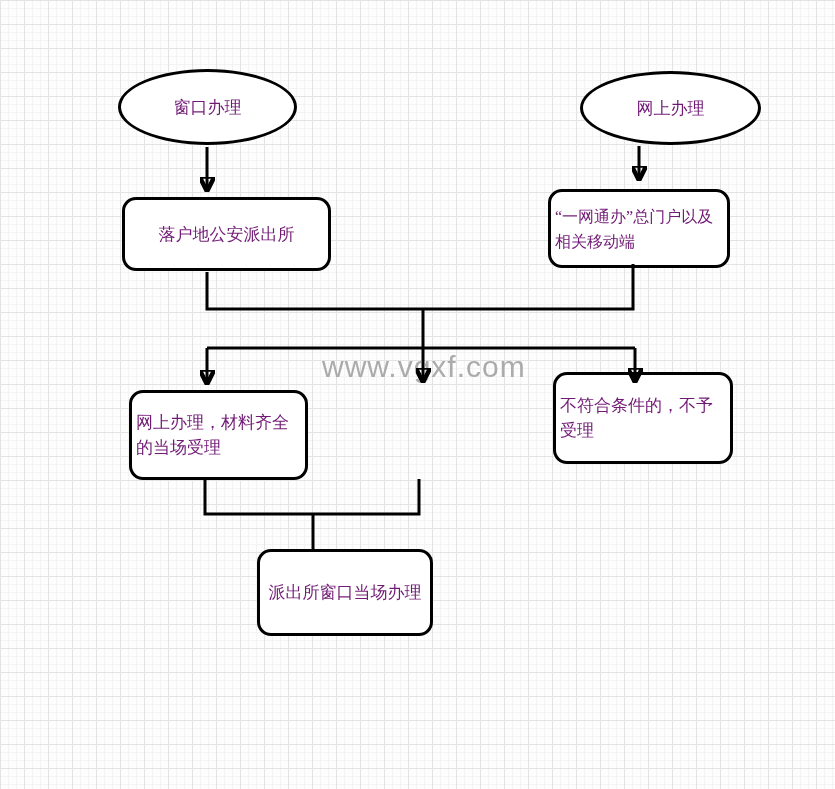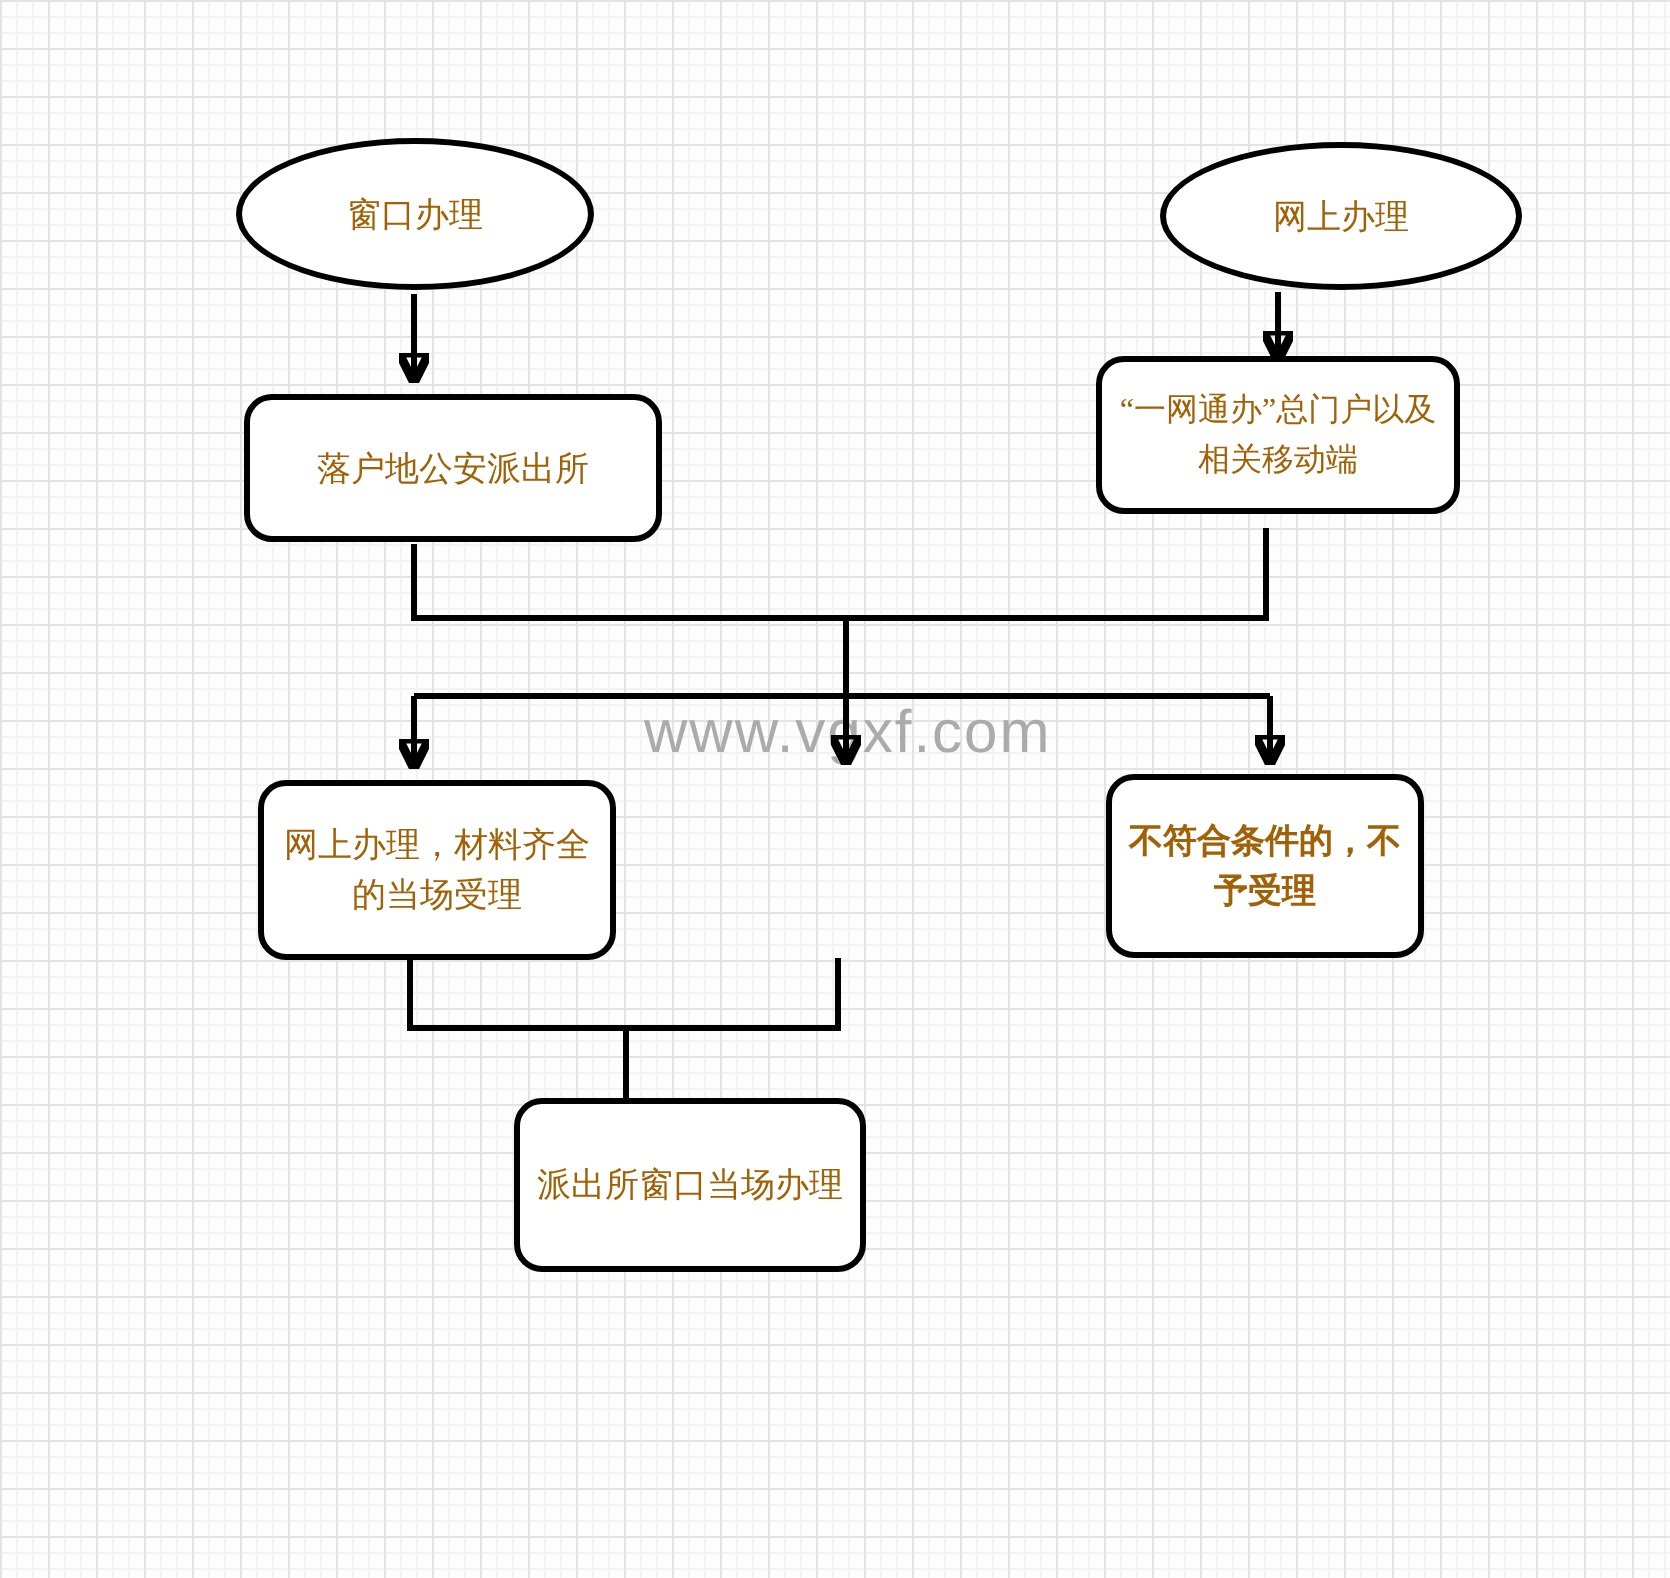--- a/index.html
+++ b/index.html
@@ -19,38 +19,37 @@
     background-size: 24px 24px, 24px 24px, 8px 8px, 8px 8px;
   }
 
   .node {
     position: absolute;
     z-index: 10;
     box-sizing: border-box;
     display: flex;
     align-items: center;
     justify-content: center;
-    text-align: center;
     background: #ffffff;
     border: 3px solid #000000;
-    color: #a16207;
+    color: #701a75;
     font-size: 17px;
     line-height: 25px;
     padding: 2px 4px;
   }
   .node.ellipse { border-radius: 50%; border-width: 3.5px; }
   .node.rrect   { border-radius: 14px; }
 
   #n-window     { left: 118px; top:  69px; width: 179px; height: 76px; }
   #n-online     { left: 580px; top:  71px; width: 181px; height: 74px; }
   #n-police     { left: 122px; top: 197px; width: 209px; height: 74px; }
-  #n-portal     { left: 548px; top: 178px; width: 182px; height: 79px; font-size: 16px; }
+  #n-portal     { left: 548px; top: 189px; width: 182px; height: 79px; font-size: 16px; }
   #n-qualified  { left: 129px; top: 390px; width: 179px; height: 90px; }
   #n-supplement { left: 336px; top: 388px; width: 178px; height: 91px; }
-  #n-rejected   { left: 553px; top: 387px; width: 159px; height: 92px; font-weight: bold; }
+  #n-rejected   { left: 553px; top: 372px; width: 180px; height: 92px; }
   #n-onsite     { left: 229px; top: 549px; width: 176px; height: 87px; margin-left: 28px; }
 
   .edges {
     position: absolute;
     left: 0; top: 0;
     z-index: 20;
     pointer-events: none;
   }
   .edges path {
     fill: none;

